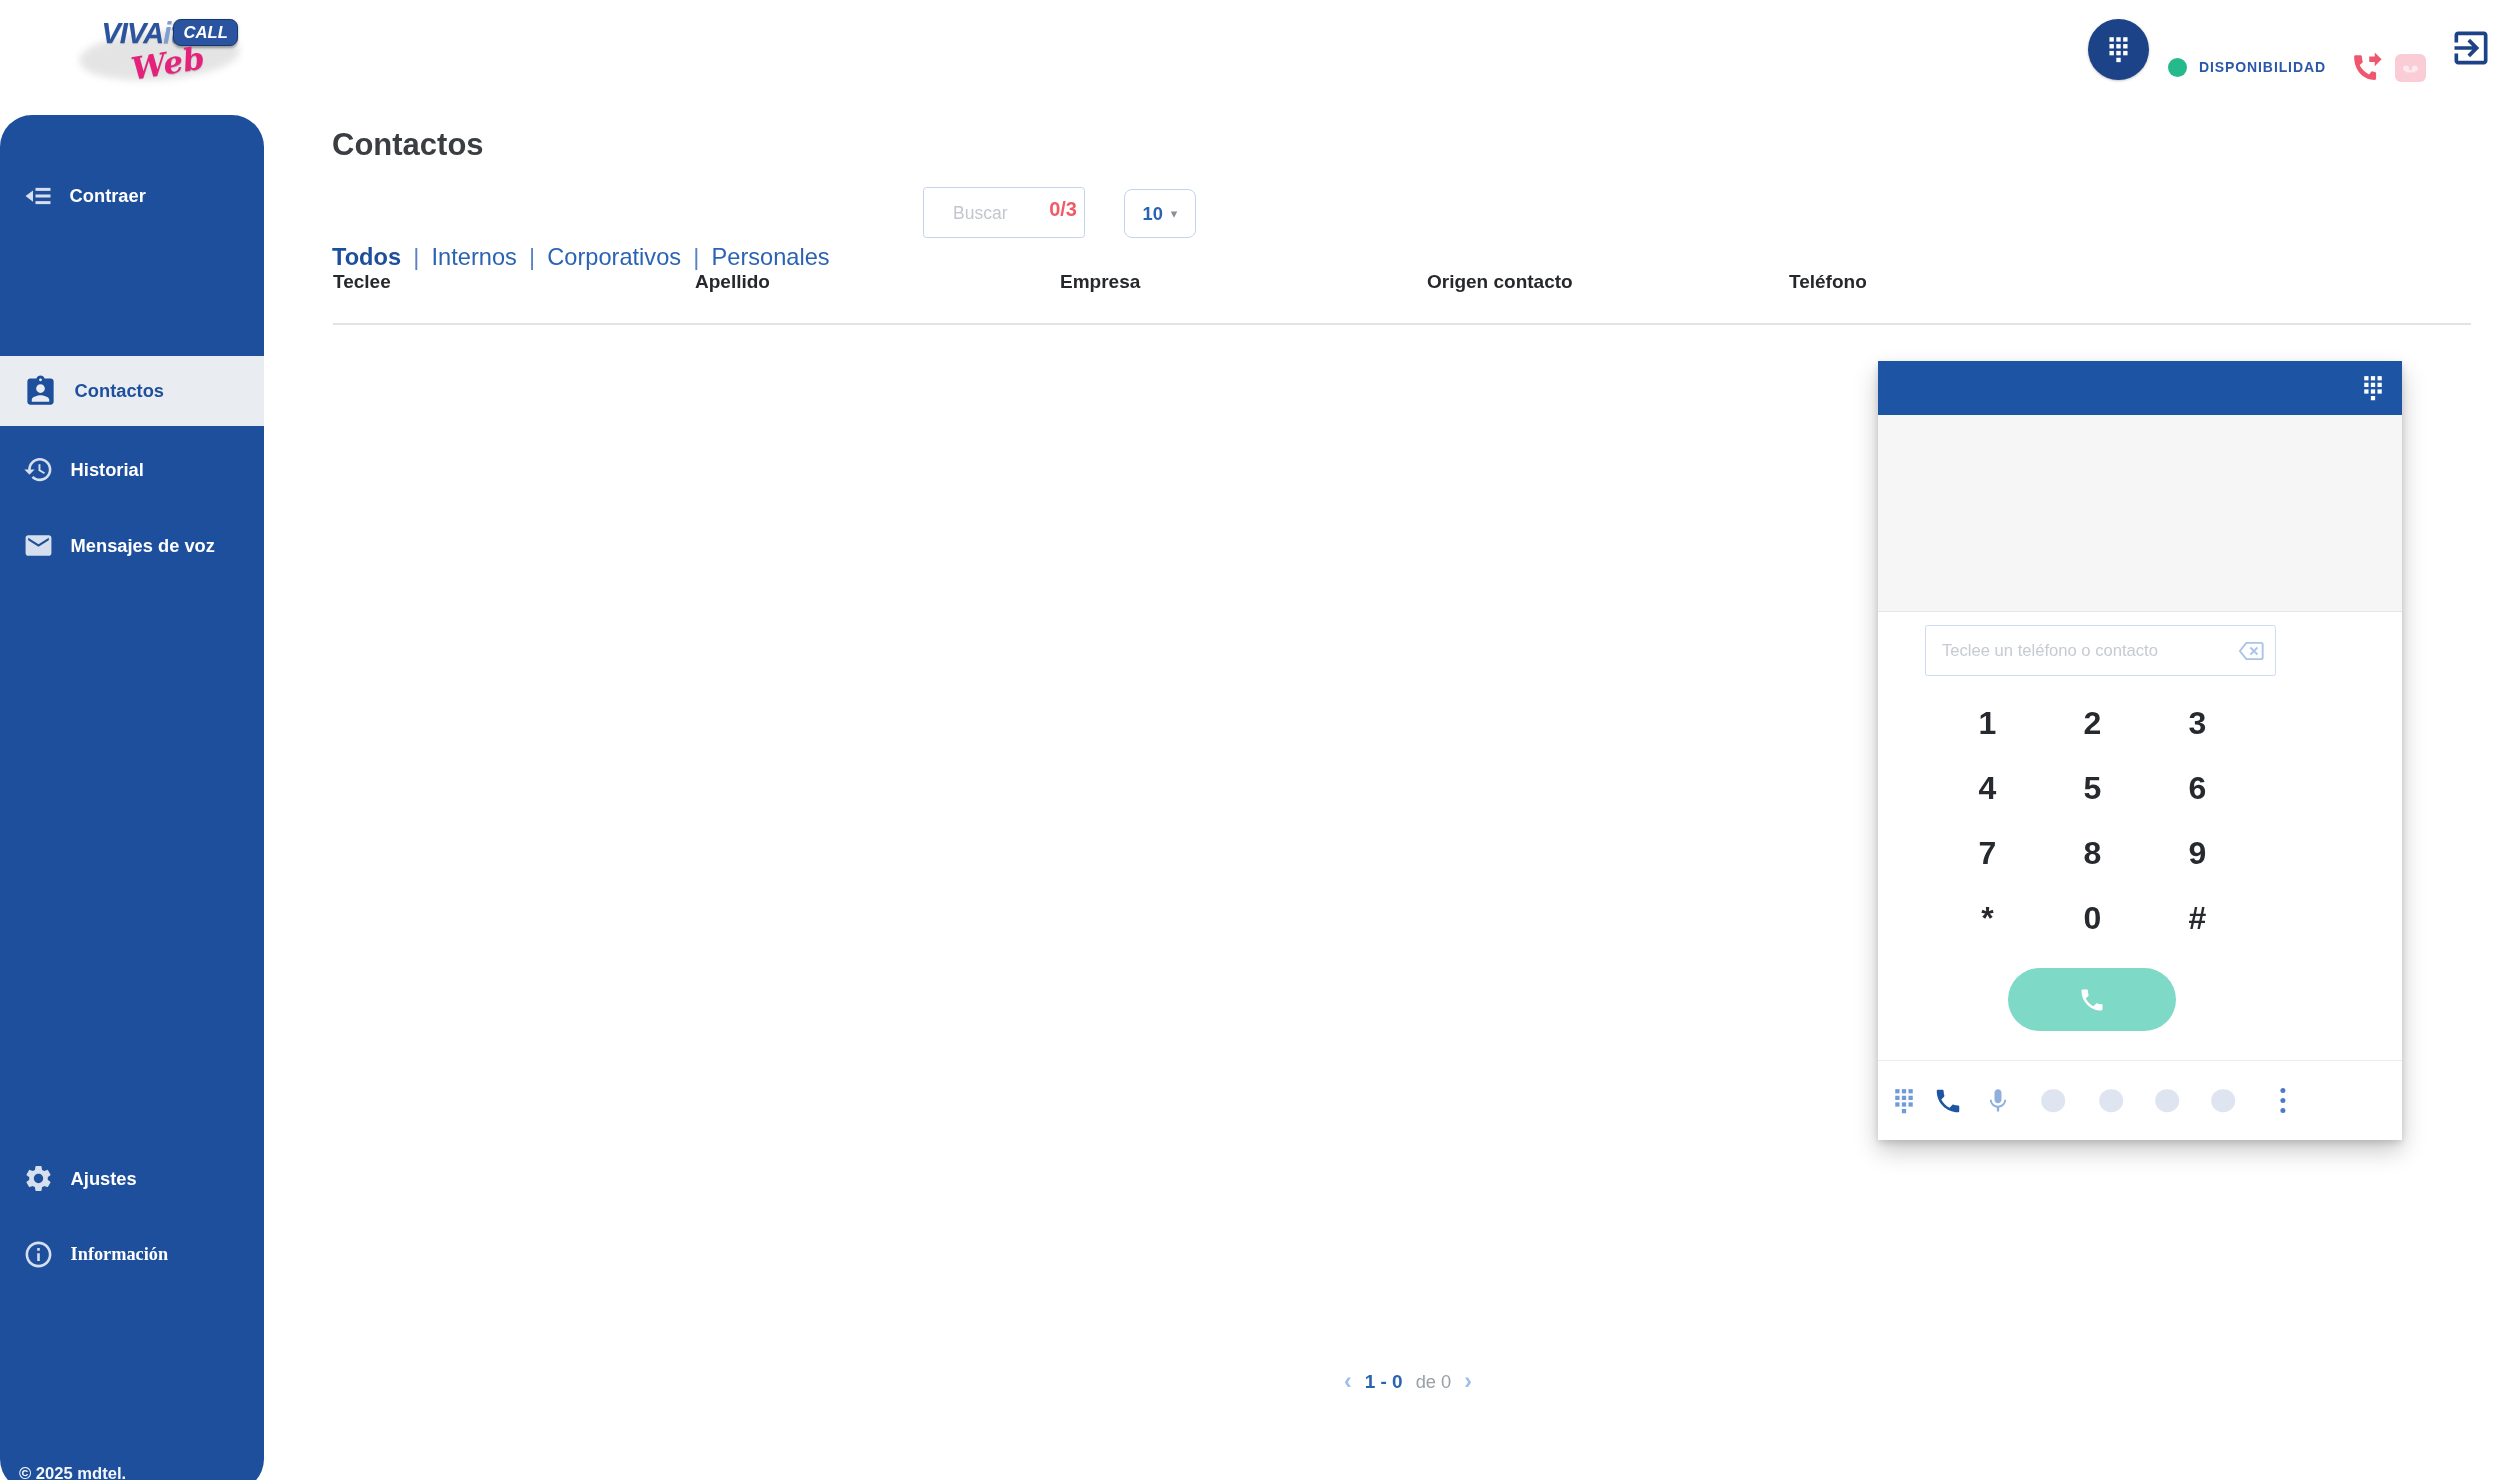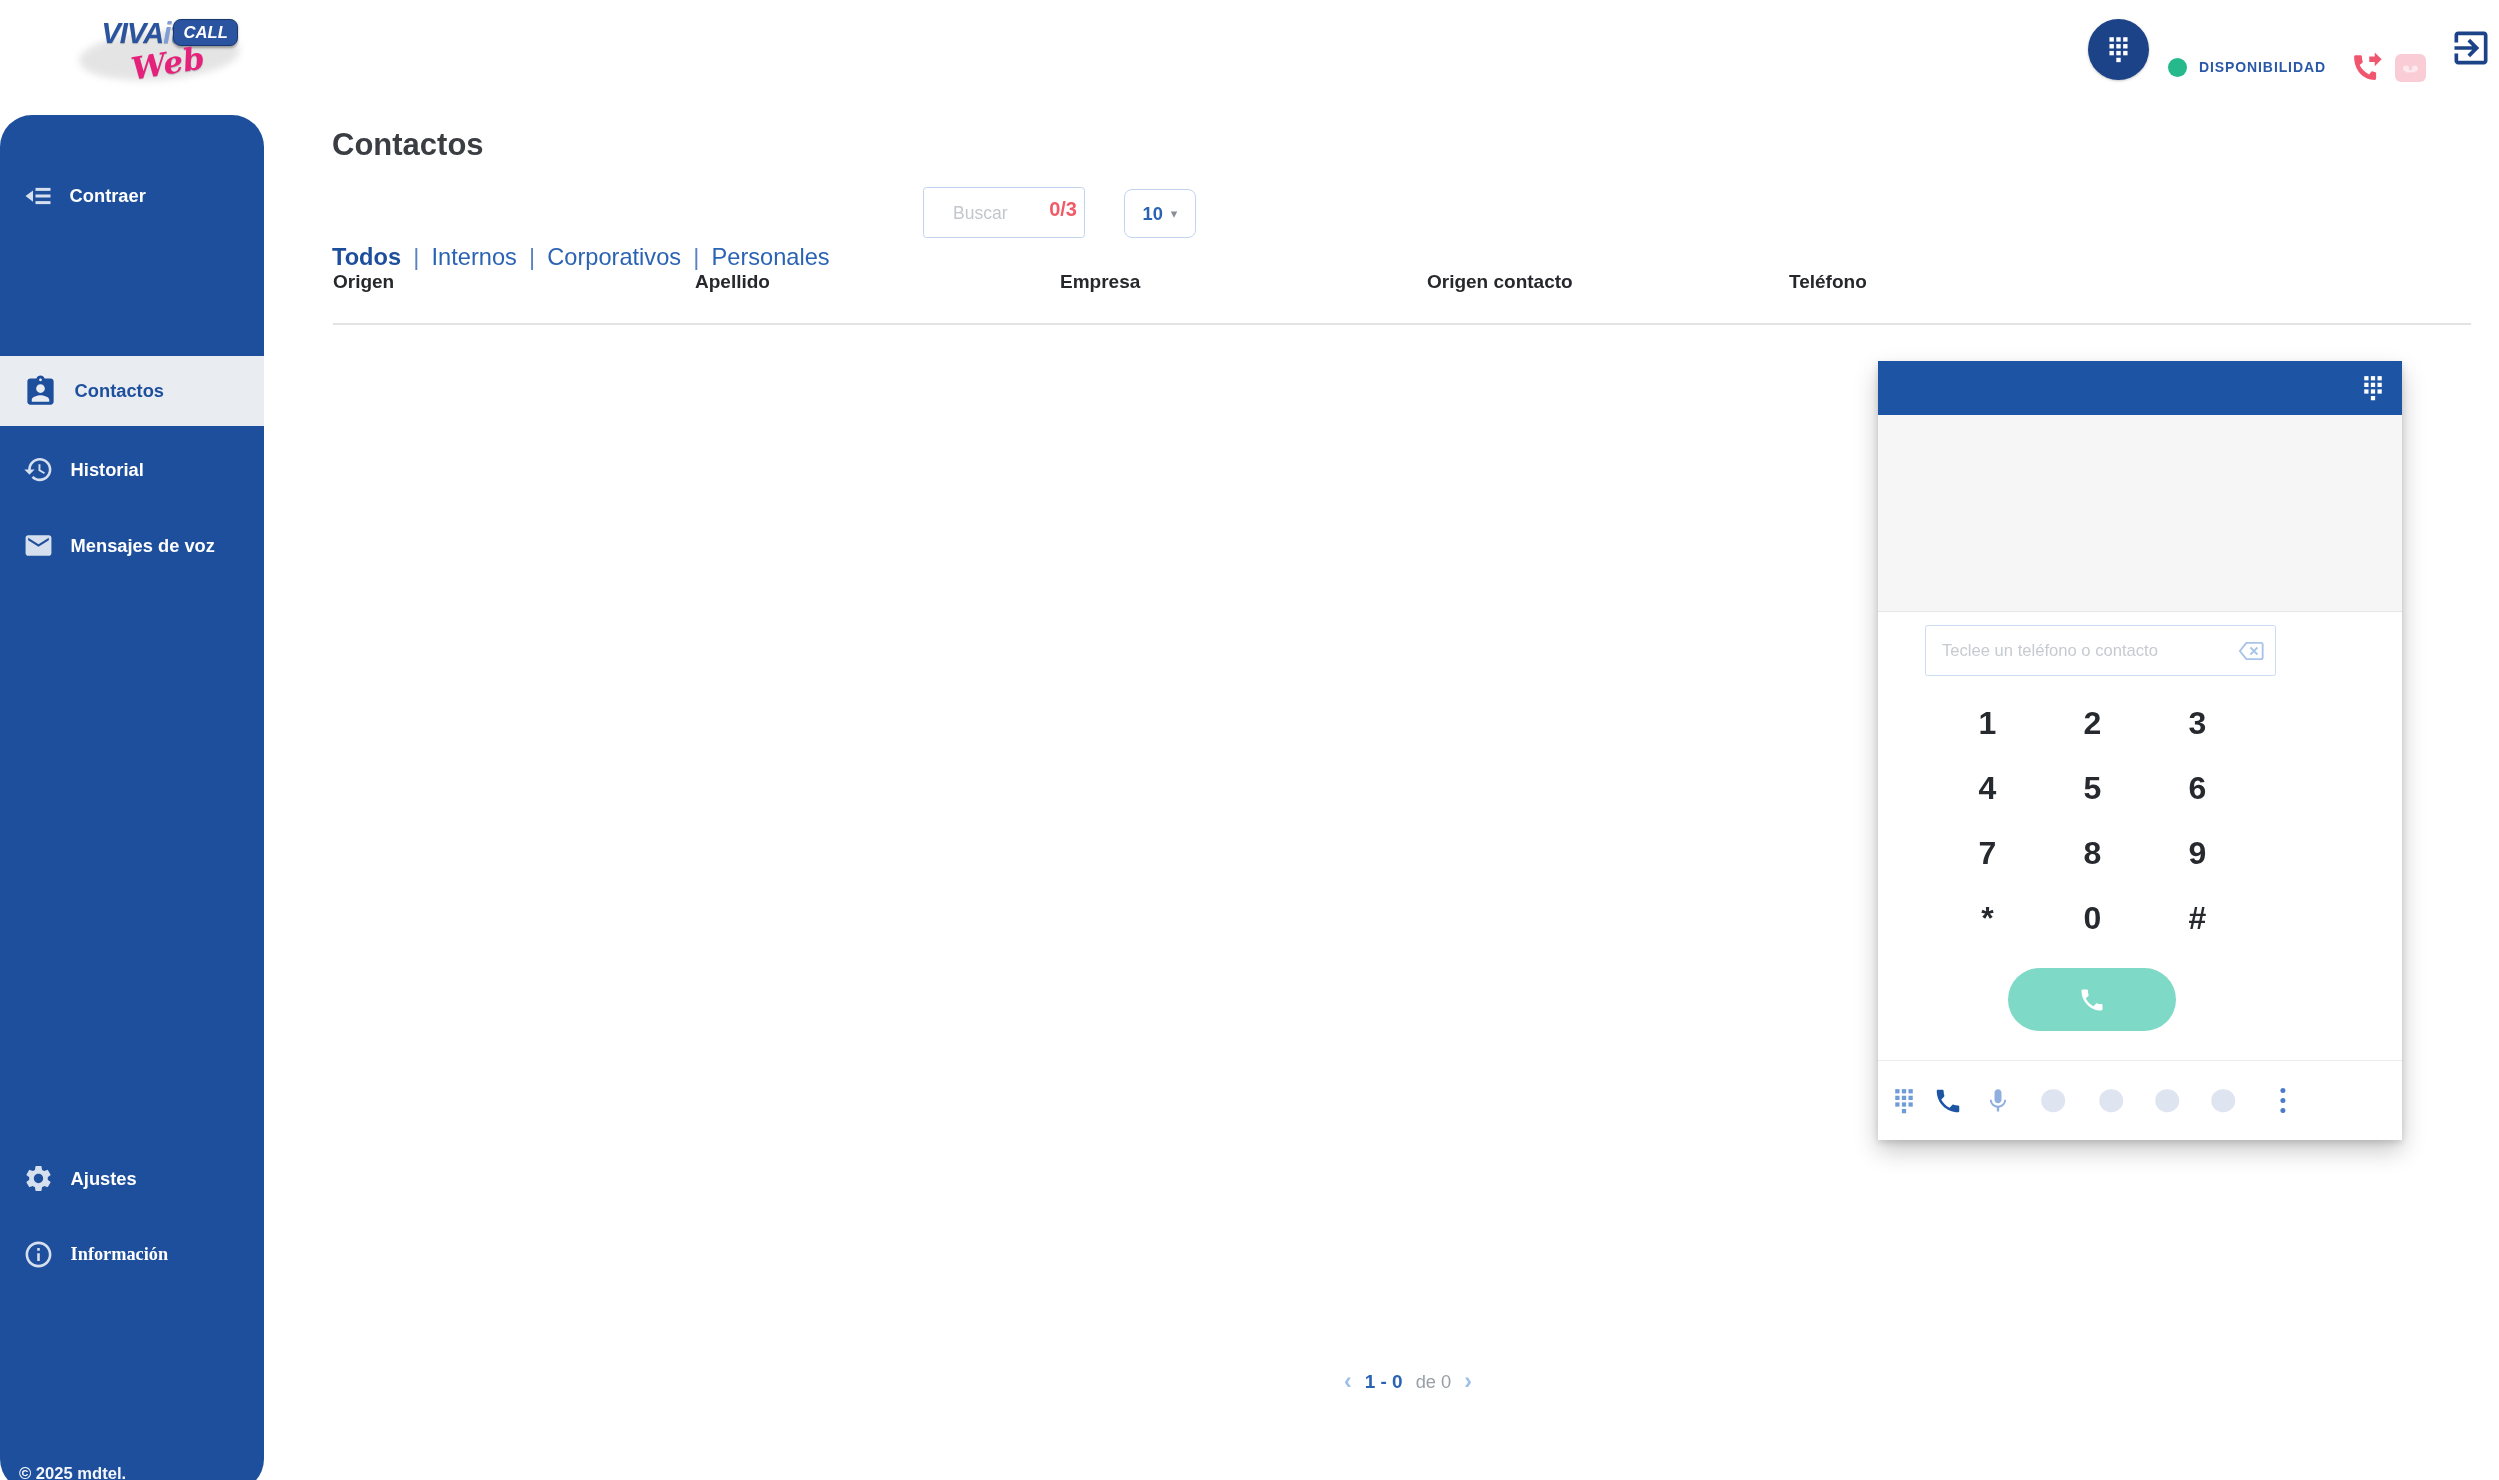--- a/index.html
+++ b/index.html
@@ -228,21 +228,21 @@
 <div class="search-wrap">
   <input type="text" placeholder="Buscar" style="">
   <span class="search-counter">0/3</span>
 </div>
 
 <div class="pagesize">
   <span class="val">10</span>
   <span class="caret">▾</span>
 </div>
 
-<div class="thead c1">Origen</div>
+<div class="thead c1">Teclee</div>
 <div class="thead c2">Apellido</div>
 <div class="thead c3">Empresa</div>
 <div class="thead c4">Origen contacto</div>
 <div class="thead c5">Teléfono</div>
 <div class="tdivider"></div>
 
 <div class="pagination">
   <span class="pg-chev">‹</span>
   <span class="pg-range">1 - 0</span>
   <span class="pg-of">de 0</span>

